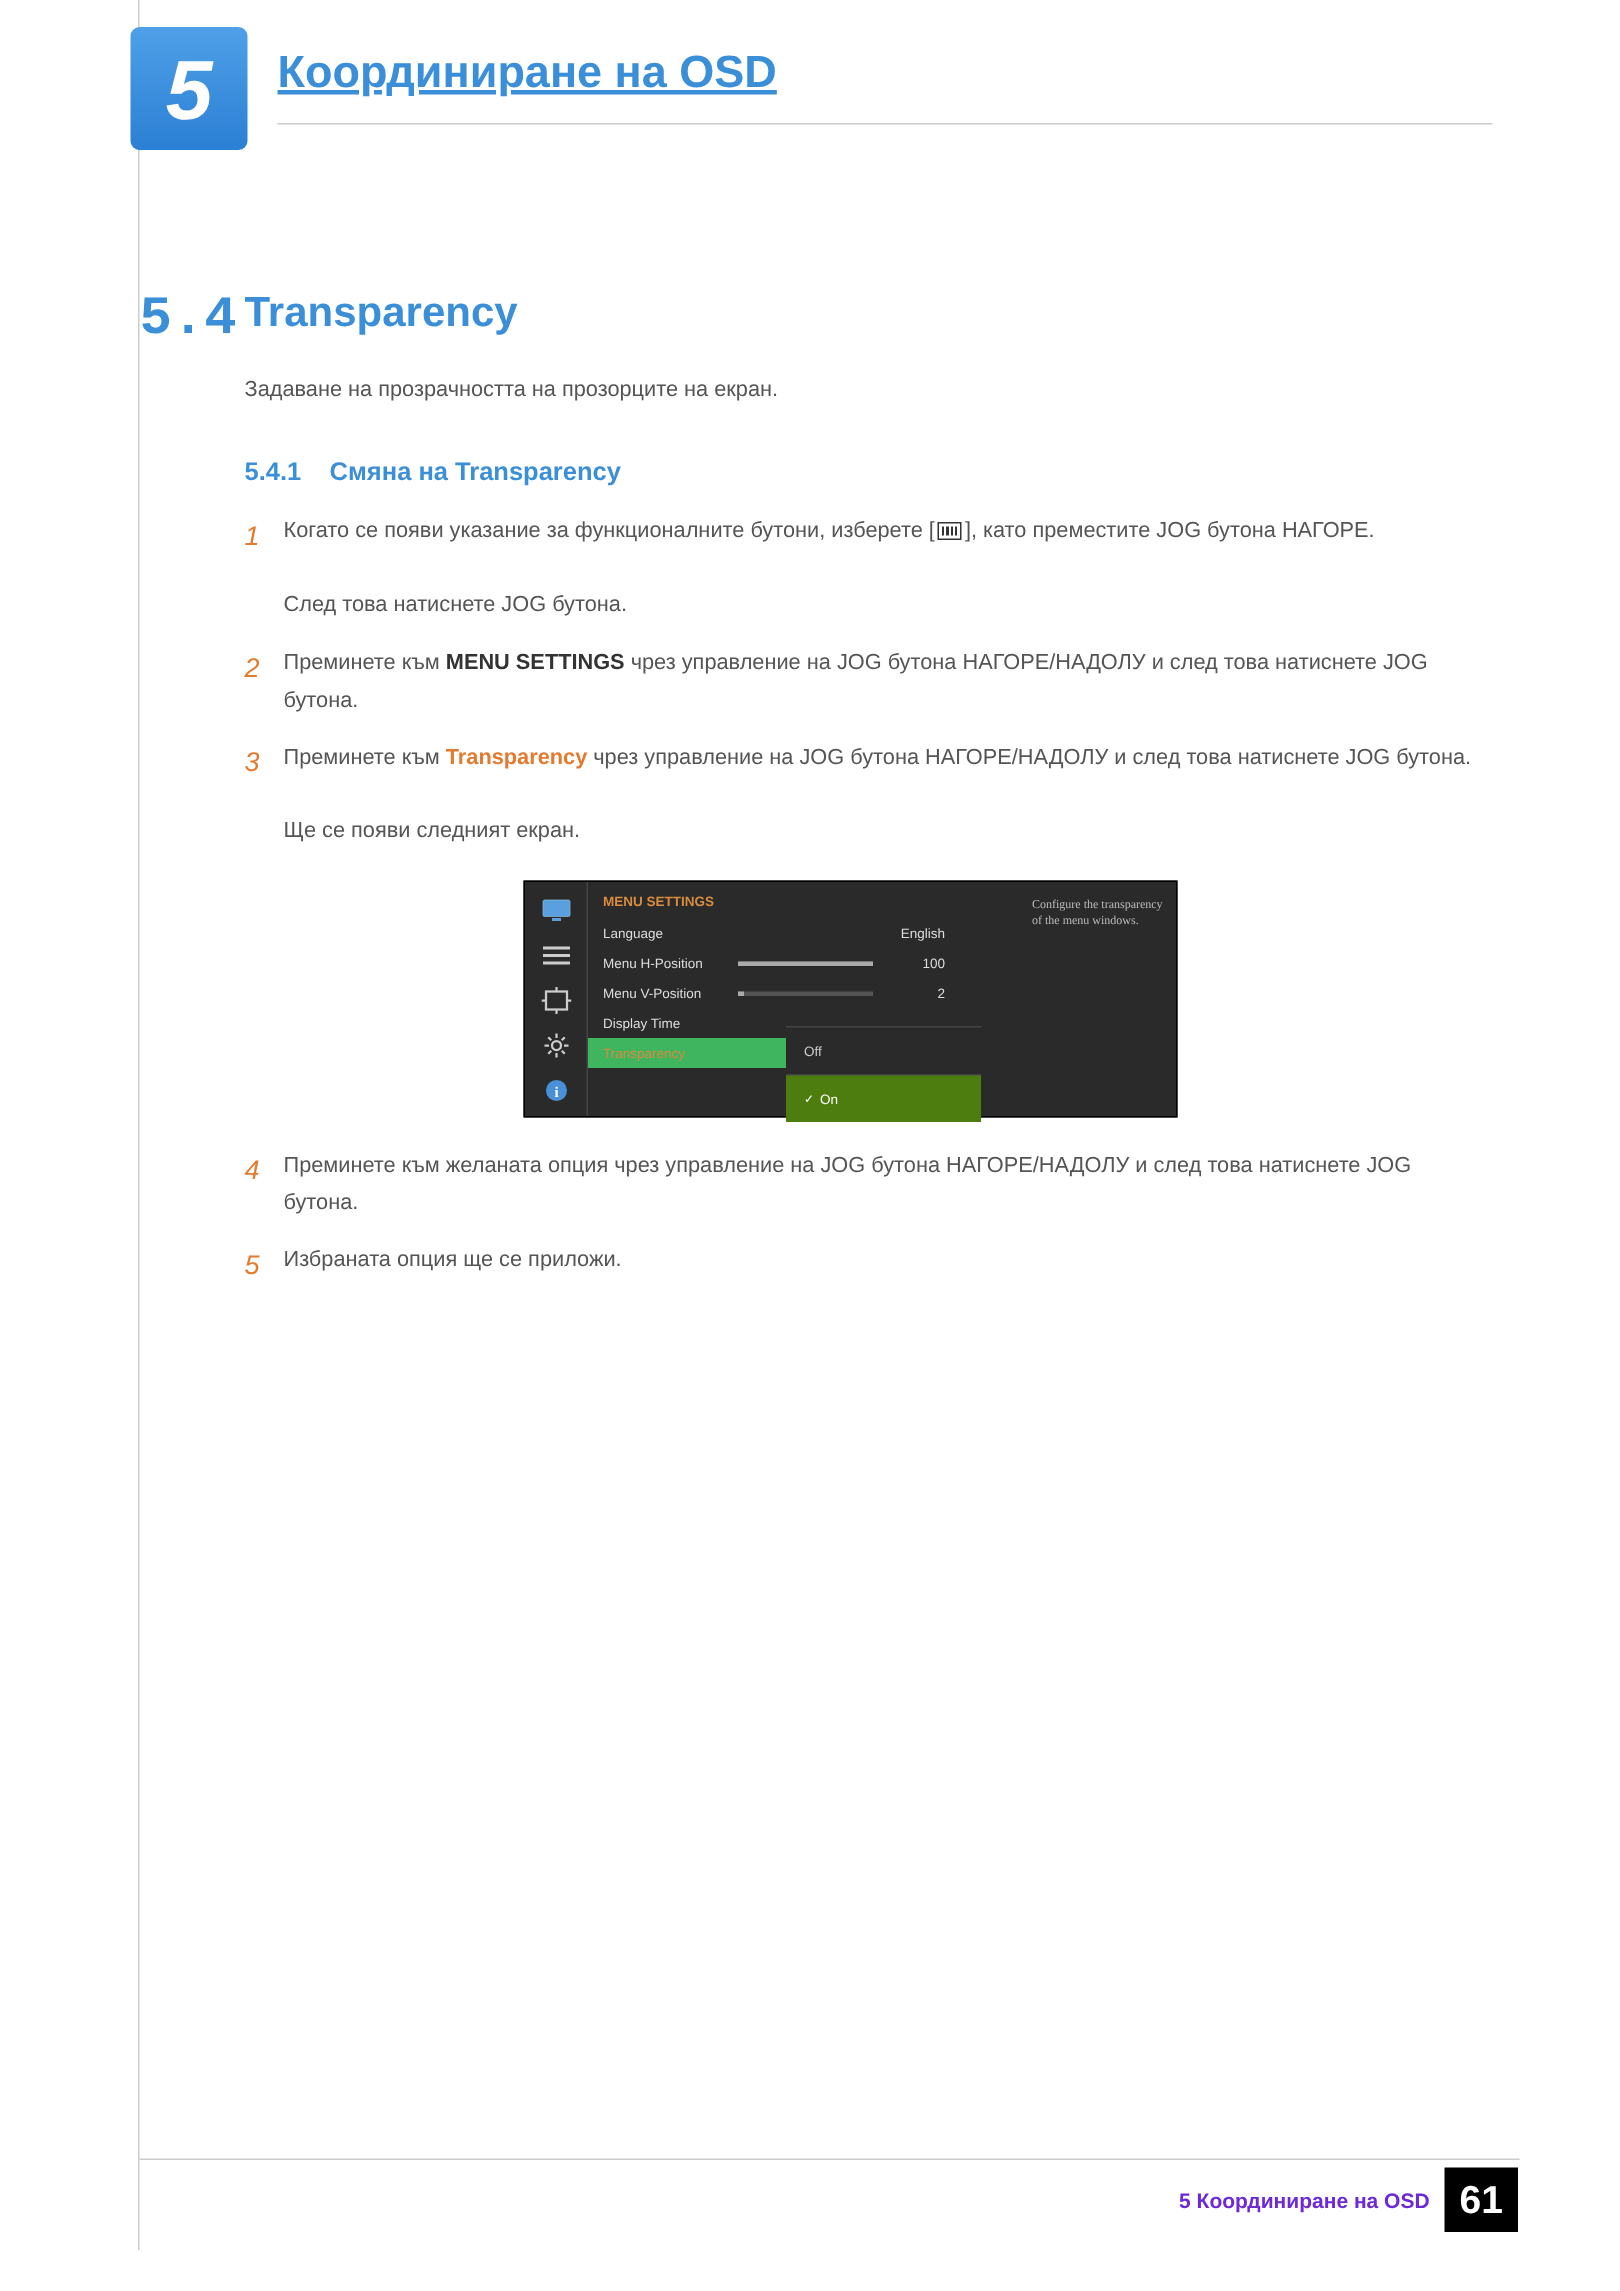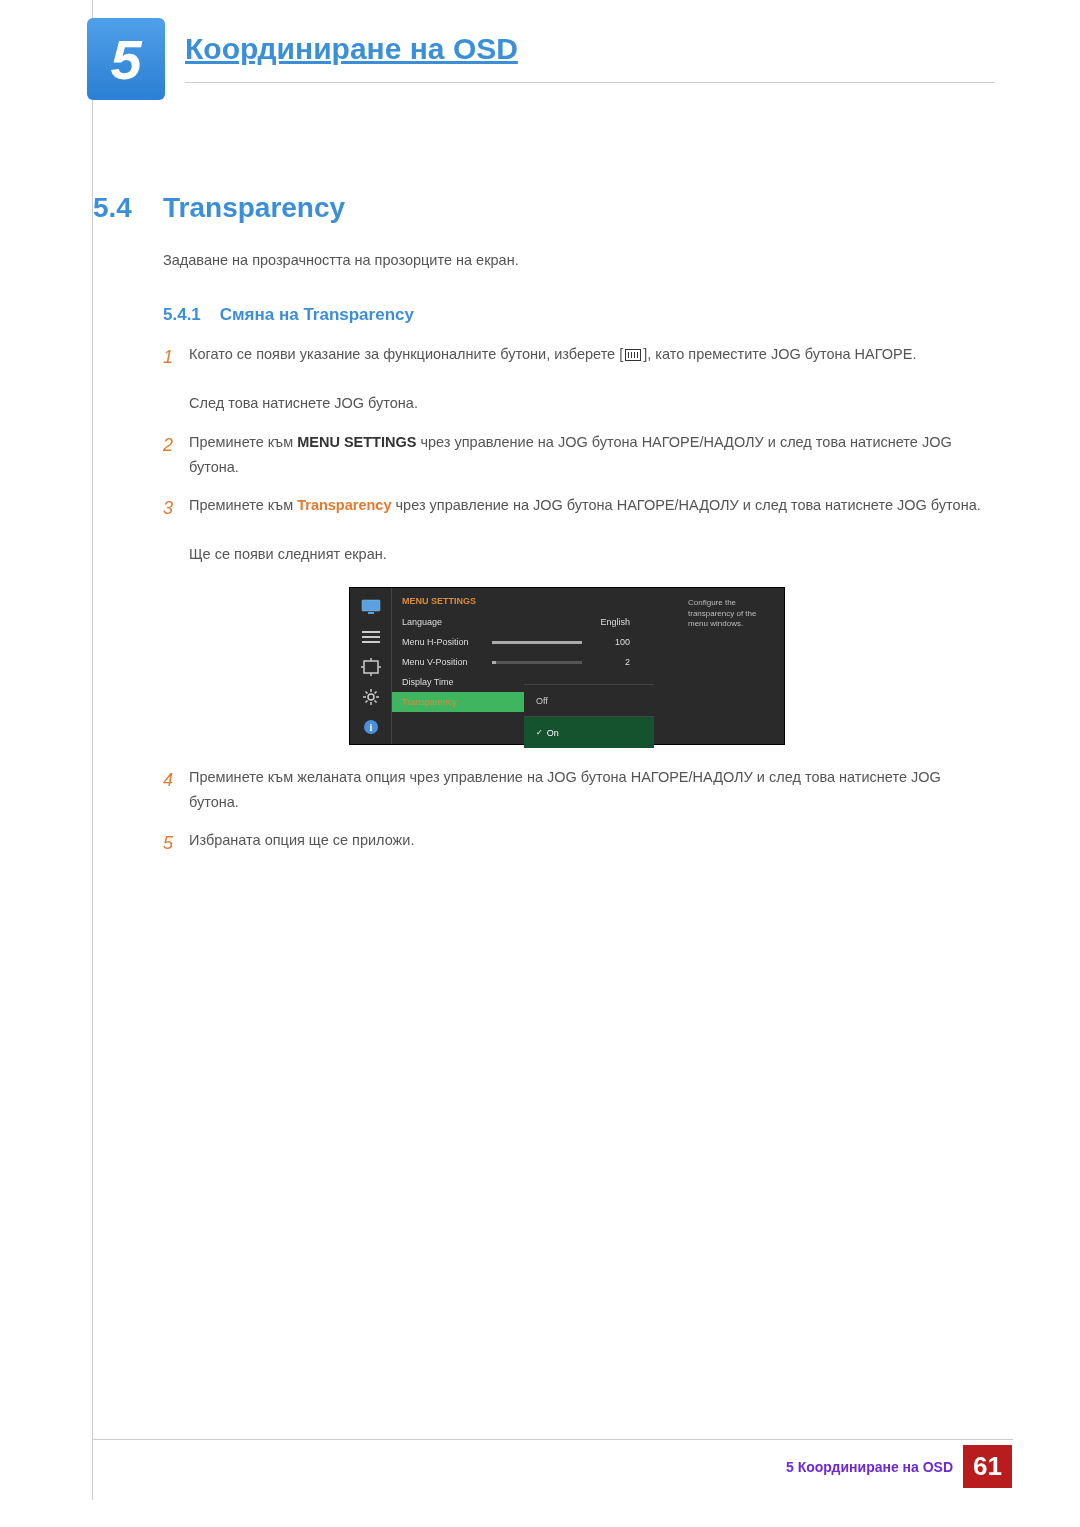--- a/index.html
+++ b/index.html
@@ -51,23 +51,24 @@
     left: 92px;
     top: 82px;
     width: 810px;
     height: 1px;
     background: #ccc;
   }
   .sec-num {
     position: absolute;
     left: 0px;
     top: 192px;
-    font-size: 28px;
+    font-size: 36px;
     font-weight: bold;
     color: #3b8fd8;
+    font-family: Liberation Mono, monospace;
   }
   .sec-title {
     position: absolute;
     left: 70px;
     top: 192px;
     font-size: 28px;
     font-weight: bold;
     color: #3b8fd8;
   }
   .sec-desc {
@@ -198,55 +199,56 @@
   .osd-opt {
     height: 32px;
     display: flex;
     align-items: center;
     font-size: 9px;
     color: #ccc;
     padding-left: 12px;
     border-top: 1px solid #444;
   }
   .osd-opt.sel {
-    background: #14532d;
+    background: #4d7c0f;
     color: #fff;
   }
   .osd-opt.sel::before {
     content: "✓";
     color: #fff;
     margin-right: 4px;
     font-size: 8px;
   }
   .osd-help {
     position: absolute;
     right: 6px;
     top: 10px;
     width: 90px;
     font-size: 8px;
     color: #bbb;
     line-height: 1.3;
+    font-family: Liberation Serif, serif;
   }
 
   
   .footer {
     position: absolute;
     right: 0;
     bottom: 12px;
     display: flex;
     align-items: center;
   }
   .footer-text {
     font-size: 14px;
     font-weight: bold;
     color: #6d28d9;
     margin-right: 10px;
   }
   .footer-page {
-    background: #b91c1c;
+    background: #000000;
     color: #fff;
     font-size: 26px;
     font-weight: bold;
     padding: 6px 10px;
   }
   .footer-line {
     position: absolute;
     left: 0;
     bottom: 60px;
     width: 920px;

